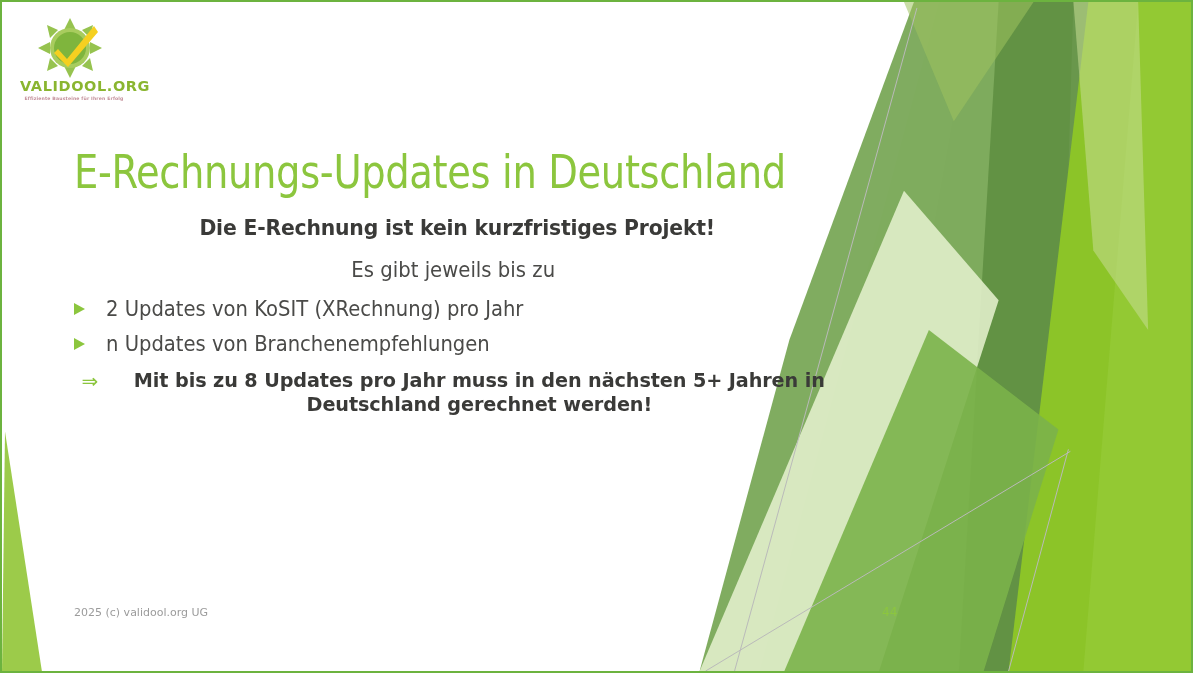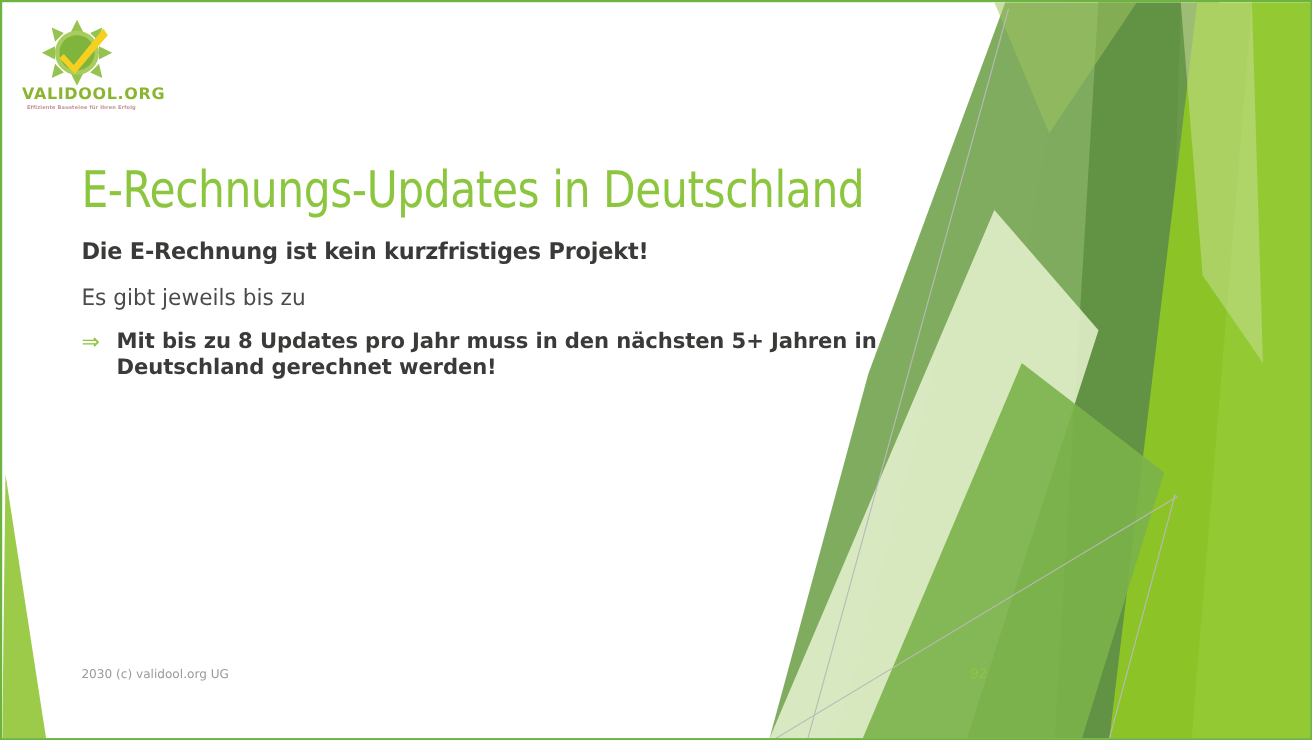--- a/index.html
+++ b/index.html
@@ -49,21 +49,21 @@
     font-size:46px;
     font-weight:normal;
     color:#8cc63e;
     letter-spacing:-0.4px;
     white-space:nowrap;
     transform:scaleX(0.93);
     transform-origin:left center;
   }
 
   
-  #body{position:absolute;left:72px;top:214px;width:790px;}
+  #body{position:absolute;left:72px;top:214px;width:790px;text-align:center;}
 
   .lead-bold{
     font-family:"DejaVu Sans",sans-serif;
     font-size:21px;
     font-weight:bold;
     color:#3a3a38;
     letter-spacing:-0.2px;
     margin:0 0 18px 0;
     white-space:nowrap;
     transform:scaleX(0.97);
@@ -201,29 +201,45 @@
   <h1 id="title">E-Rechnungs-Updates in Deutschland</h1>
 
   <div id="body">
 
     <p class="lead-bold">Die E-Rechnung ist kein kurzfristiges Projekt!</p>
     <p class="lead">Es gibt jeweils bis zu</p>
 
     <ul class="blist">
 
 
-
-
-
+      <li class="bitem">
+        <span class="bullet">
+          <svg width="11" height="12" viewBox="0 0 11 12">
+              <polygon points="0,0 11,6 0,12" fill="#8cc63e"></polygon>
+            </svg>
+        </span>
+        <span class="btext">2 Updates von KoSIT (XRechnung) pro Jahr</span>
+      </li>
+
+
+
+      <li class="bitem">
+        <span class="bullet">
+          <svg width="11" height="12" viewBox="0 0 11 12">
+              <polygon points="0,0 11,6 0,12" fill="#8cc63e"></polygon>
+            </svg>
+        </span>
+        <span class="btext">n Updates von Branchenempfehlungen</span>
+      </li>
 
 
       <li class="bitem concl">
         <span class="bullet">⇒</span>
         <span class="btext">Mit bis zu 8 Updates pro Jahr muss in den nächsten 5+ Jahren in Deutschland gerechnet werden!</span>
       </li>
 
     </ul>
   </div>
 
-  <div id="footer-left">2030 (c) validool.org UG</div>
-  <div id="footer-page">92</div>
+  <div id="footer-left">2025 (c) validool.org UG</div>
+  <div id="footer-page">44</div>
 
 </div>
 
 </body></html>

